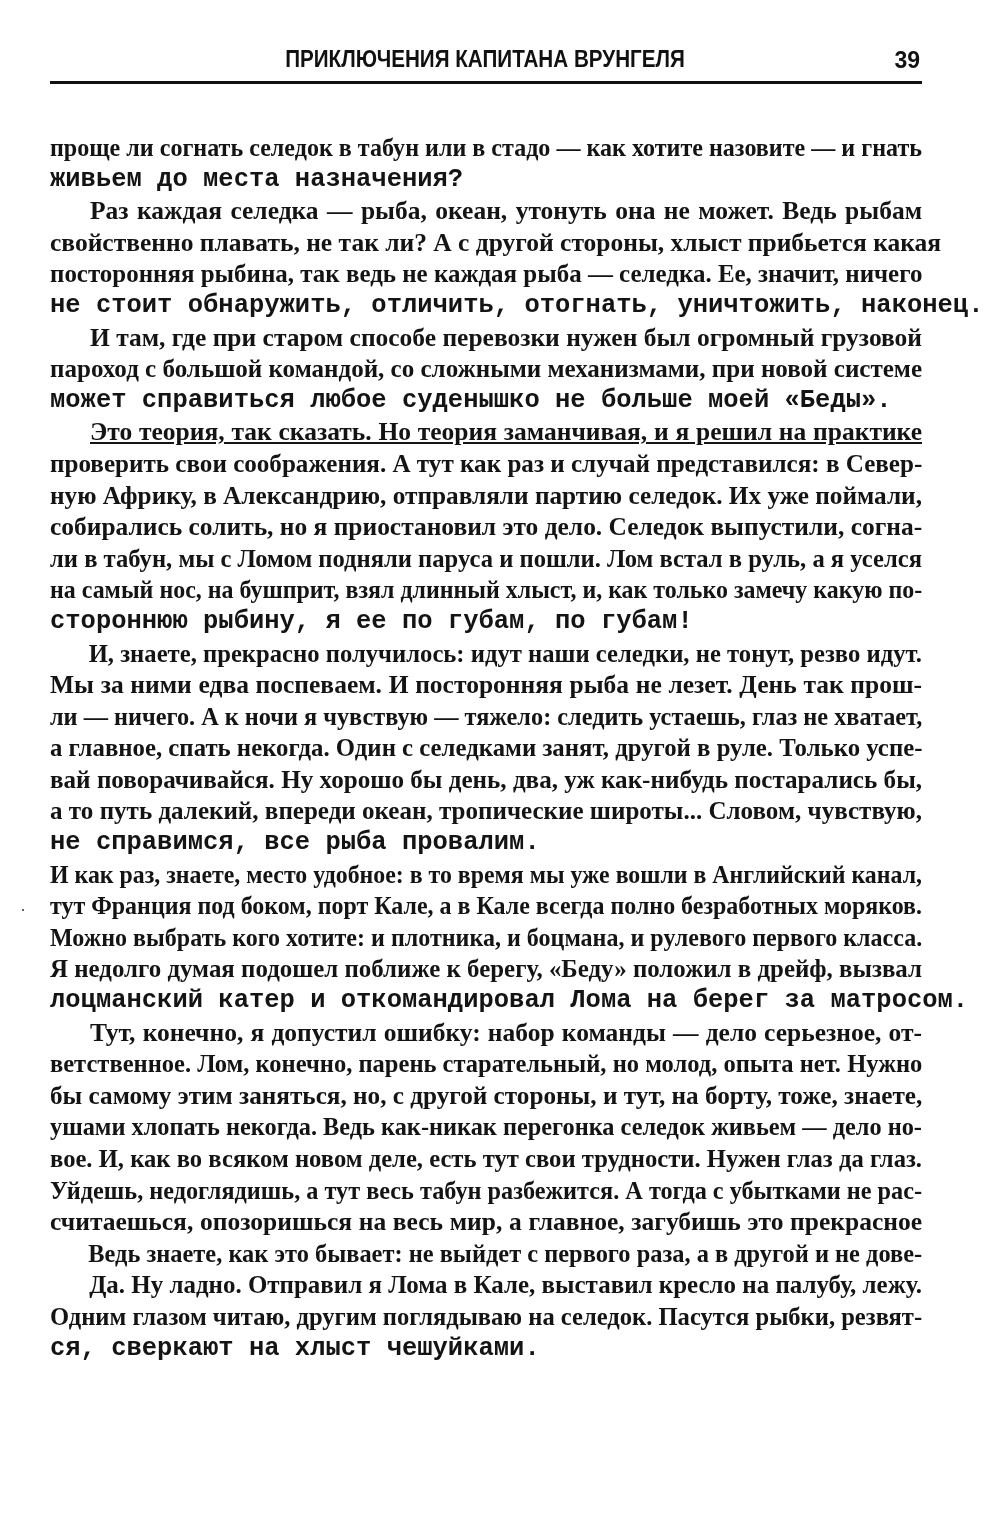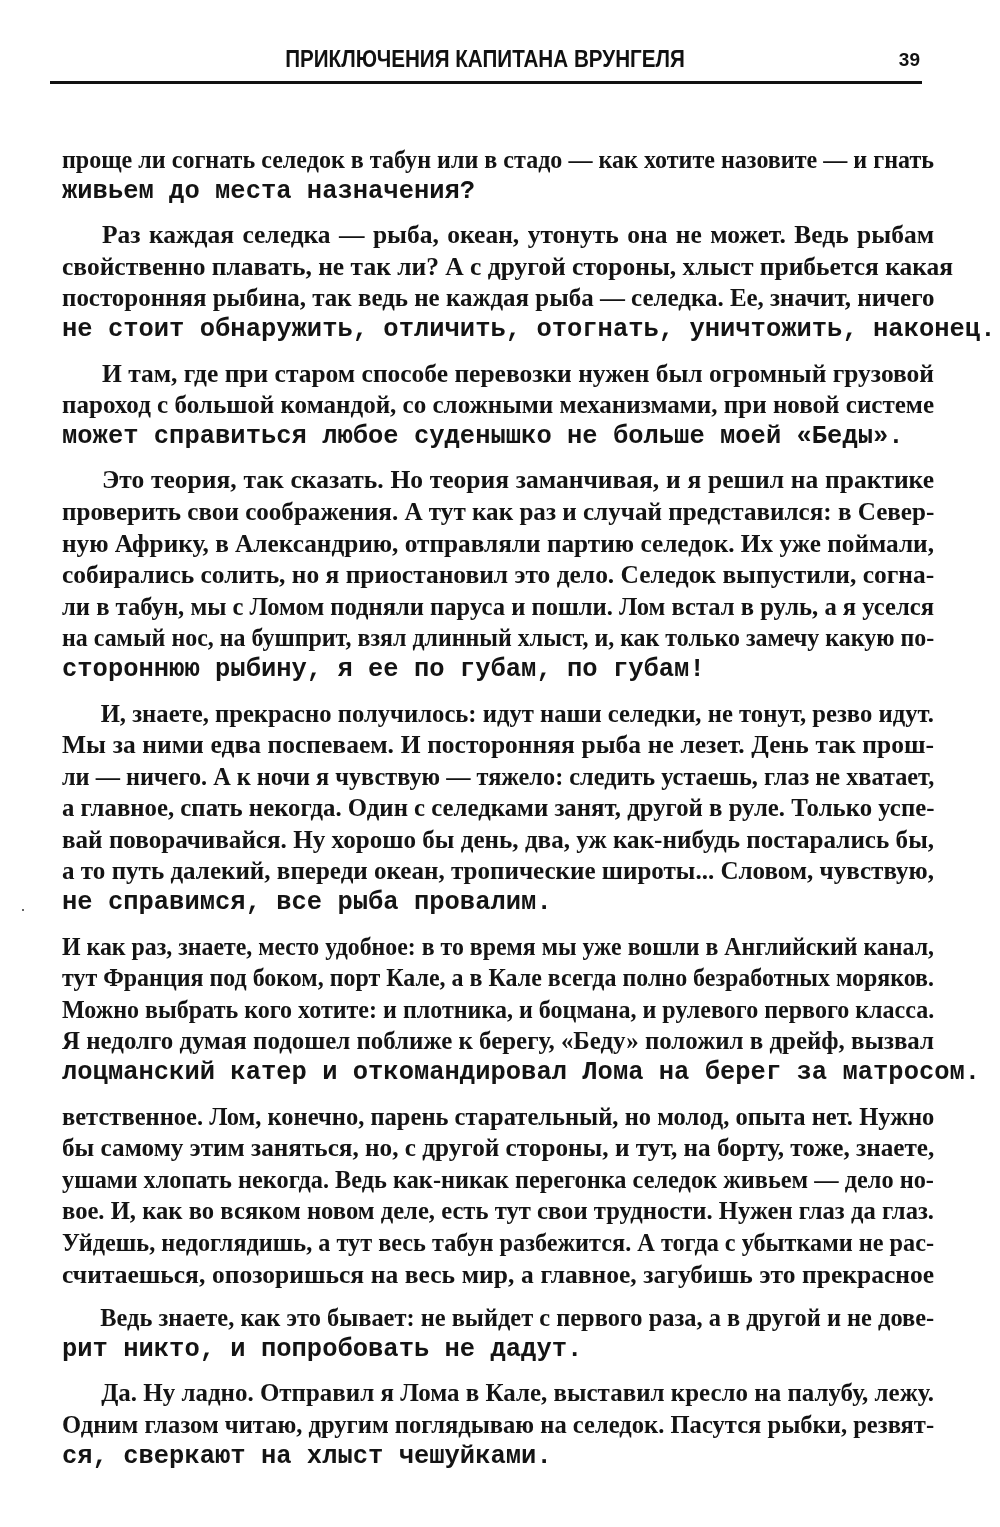--- a/index.html
+++ b/index.html
@@ -34,21 +34,21 @@
       transform: scaleX(0.86);
       transform-origin: center;
       line-height: 30px;
       color: #111;
     }
     .page-number {
       position: absolute;
       right: 0;
       top: 2px;
       font-family: "Liberation Sans", sans-serif;
-      font-size: 19px;
+      font-size: 23px;
       font-weight: bold;
       line-height: 28px;
       color: #111;
     }
     .rule {
       position: absolute;
       left: 50px;
       top: 81px;
       width: 872px;
       height: 3px;
@@ -59,21 +59,21 @@
       left: 50px;
       top: 132px;
       width: 872px;
       font-family: "Liberation Serif", serif;
       font-size: 25.5px;
       font-weight: bold;
       line-height: 31.6px;
       color: #141414;
     }
     .para {
-      margin: 12px;
+      margin: 0;
       padding: 0;
     }
     .line {
       display: block;
       white-space: nowrap;
       text-align: justify;
       text-align-last: justify;
       transform-origin: left center;
     }
     .line.last {
@@ -114,21 +114,21 @@
       <span class="line" style="display: block; width: 872px;">свойственно плавать, не так ли? А с другой стороны, хлыст прибьется какая</span>
       <span class="line" style="display: block; transform: scaleX(0.9787); width: 891px;">посторонняя рыбина, так ведь не каждая рыба — селедка. Ее, значит, ничего</span>
       <span class="line last" style="display: block; width: 872px;">не стоит обнаружить, отличить, отогнать, уничтожить, наконец.</span>
     </div>
     <div class="para">
       <span class="line indent" style="display: block; transform: scaleX(0.9989); width: 833px;">И там, где при старом способе перевозки нужен был огромный грузовой</span>
       <span class="line" style="display: block; transform: scaleX(0.982); width: 888px;">пароход с большой командой, со сложными механизмами, при новой системе</span>
       <span class="line last" style="display: block; width: 872px;">может справиться любое суденышко не больше моей «Беды».</span>
     </div>
     <div class="para">
-      <span class="line indent" style="display: block; width: 832px;">Это теория, так сказать. Но теория заманчивая, и я решил на практике</span>
+      <span class="line indent" style="display: block; width: 832px; text-decoration: underline;">Это теория, так сказать. Но теория заманчивая, и я решил на практике</span>
       <span class="line" style="display: block; transform: scaleX(0.9842); width: 886px;">проверить свои соображения. А тут как раз и случай представился: в Север-</span>
       <span class="line" style="display: block; transform: scaleX(0.9909); width: 880px;">ную Африку, в Александрию, отправляли партию селедок. Их уже поймали,</span>
       <span class="line" style="display: block; transform: scaleX(0.9977); width: 874px;">собирались солить, но я приостановил это дело. Селедок выпустили, согна-</span>
       <span class="line" style="display: block; transform: scaleX(0.9646); width: 904px;">ли в табун, мы с Ломом подняли паруса и пошли. Лом встал в руль, а я уселся</span>
       <span class="line" style="display: block; transform: scaleX(0.9386); width: 929px;">на самый нос, на бушприт, взял длинный хлыст, и, как только замечу какую по-</span>
       <span class="line last" style="display: block; width: 872px;">стороннюю рыбину, я ее по губам, по губам!</span>
     </div>
     <div class="para">
       <span class="line indent" style="display: block; transform: scaleX(0.9667); width: 862px;">И, знаете, прекрасно получилось: идут наши селедки, не тонут, резво идут.</span>
       <span class="line" style="display: block; width: 872px;">Мы за ними едва поспеваем. И посторонняя рыба не лезет. День так прош-</span>
@@ -139,29 +139,29 @@
       <span class="line last" style="display: block; width: 872px;">не справимся, все рыба провалим.</span>
     </div>
     <div class="para">
       <span class="line" style="display: block; transform: scaleX(0.9346); width: 933px;">И как раз, знаете, место удобное: в то время мы уже вошли в Английский канал,</span>
       <span class="line" style="display: block; transform: scaleX(0.9397); width: 928px;">тут Франция под боком, порт Кале, а в Кале всегда полно безработных моряков.</span>
       <span class="line" style="display: block; transform: scaleX(0.9427); width: 925px;">Можно выбрать кого хотите: и плотника, и боцмана, и рулевого первого класса.</span>
       <span class="line" style="display: block; transform: scaleX(0.9765); width: 893px;">Я недолго думая подошел поближе к берегу, «Беду» положил в дрейф, вызвал</span>
       <span class="line last" style="display: block; width: 872px;">лоцманский катер и откомандировал Лома на берег за матросом.</span>
     </div>
     <div class="para">
+      <span class="line indent" style="display: block; width: 832px;">Тут, конечно, я допустил ошибку: набор команды — дело серьезное, от-</span>
       <span class="line" style="display: block; transform: scaleX(0.9614); width: 907px;">ветственное. Лом, конечно, парень старательный, но молод, опыта нет. Нужно</span>
       <span class="line" style="display: block; transform: scaleX(0.9887); width: 882px;">бы самому этим заняться, но, с другой стороны, и тут, на борту, тоже, знаете,</span>
       <span class="line" style="display: block; transform: scaleX(0.954); width: 914px;">ушами хлопать некогда. Ведь как-никак перегонка селедок живьем — дело но-</span>
       <span class="line" style="display: block; transform: scaleX(0.9657); width: 903px;">вое. И, как во всяком новом деле, есть тут свои трудности. Нужен глаз да глаз.</span>
       <span class="line" style="display: block; transform: scaleX(0.9509); width: 917px;">Уйдешь, недоглядишь, а тут весь табун разбежится. А тогда с убытками не рас-</span>
       <span class="line" style="display: block; width: 872px;">считаешься, опозоришься на весь мир, а главное, загубишь это прекрасное</span>
     </div>
     <div class="para">
       <span class="line indent" style="display: block; transform: scaleX(0.9572); width: 871px;">Ведь знаете, как это бывает: не выйдет с первого раза, а в другой и не дове-</span>
-      <span class="line last" style="display: block; width: 872px;">рит никто, и попробовать не дадут.</span>
     </div>
     <div class="para">
       <span class="line indent" style="display: block; transform: scaleX(0.9787); width: 851px;">Да. Ну ладно. Отправил я Лома в Кале, выставил кресло на палубу, лежу.</span>
       <span class="line" style="display: block; transform: scaleX(0.9635); width: 905px;">Одним глазом читаю, другим поглядываю на селедок. Пасутся рыбки, резвят-</span>
       <span class="line last" style="display: block; width: 872px;">ся, сверкают на хлыст чешуйками.</span>
     </div>
   </div>
 
 </body></html>

